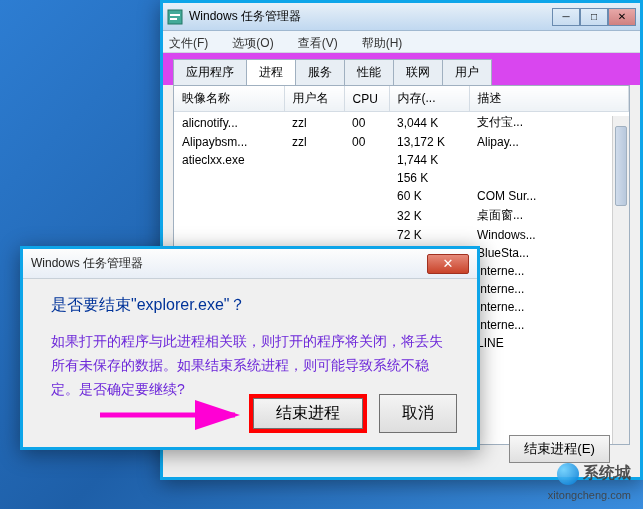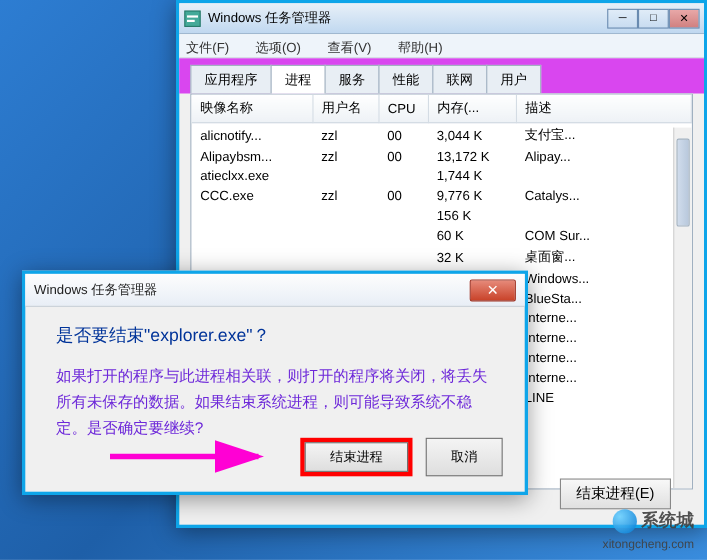--- a/index.html
+++ b/index.html
@@ -150,21 +150,21 @@
 .dlg-buttons {
   position: absolute;
   right: 20px; bottom: 14px;
   display: flex; gap: 12px;
 }
 .dlg-btn {
   padding: 4px 22px;
   border: 1px solid #707070;
   background: linear-gradient(to bottom, #f4f4f4, #dedede);
   cursor: pointer;
-  font-size: 12px;
+  font-size: 16px;
 }
 .hl-red { border: 4px solid #ff0000; padding: 0; }
 .arrow {
   position: absolute;
   left: 100px; top: 400px;
   width: 150px; height: 30px;
   pointer-events: none;
 }
 .watermark {
   position: absolute;
@@ -243,27 +243,20 @@
             <td>Alipay...</td>
           </tr>
           <tr>
             <td>atieclxx.exe</td>
             <td></td>
             <td class="num"></td>
             <td class="num">1,744 K</td>
             <td></td>
           </tr>
           <tr>
-            <td>CCC.exe</td>
-            <td>zzl</td>
-            <td class="num">00</td>
-            <td class="num">9,776 K</td>
-            <td>Catalys...</td>
-          </tr>
-          <tr>
             <td></td>
             <td></td>
             <td class="num"></td>
             <td class="num">156 K</td>
             <td></td>
           </tr>
           <tr>
             <td></td>
             <td></td>
             <td class="num"></td>

